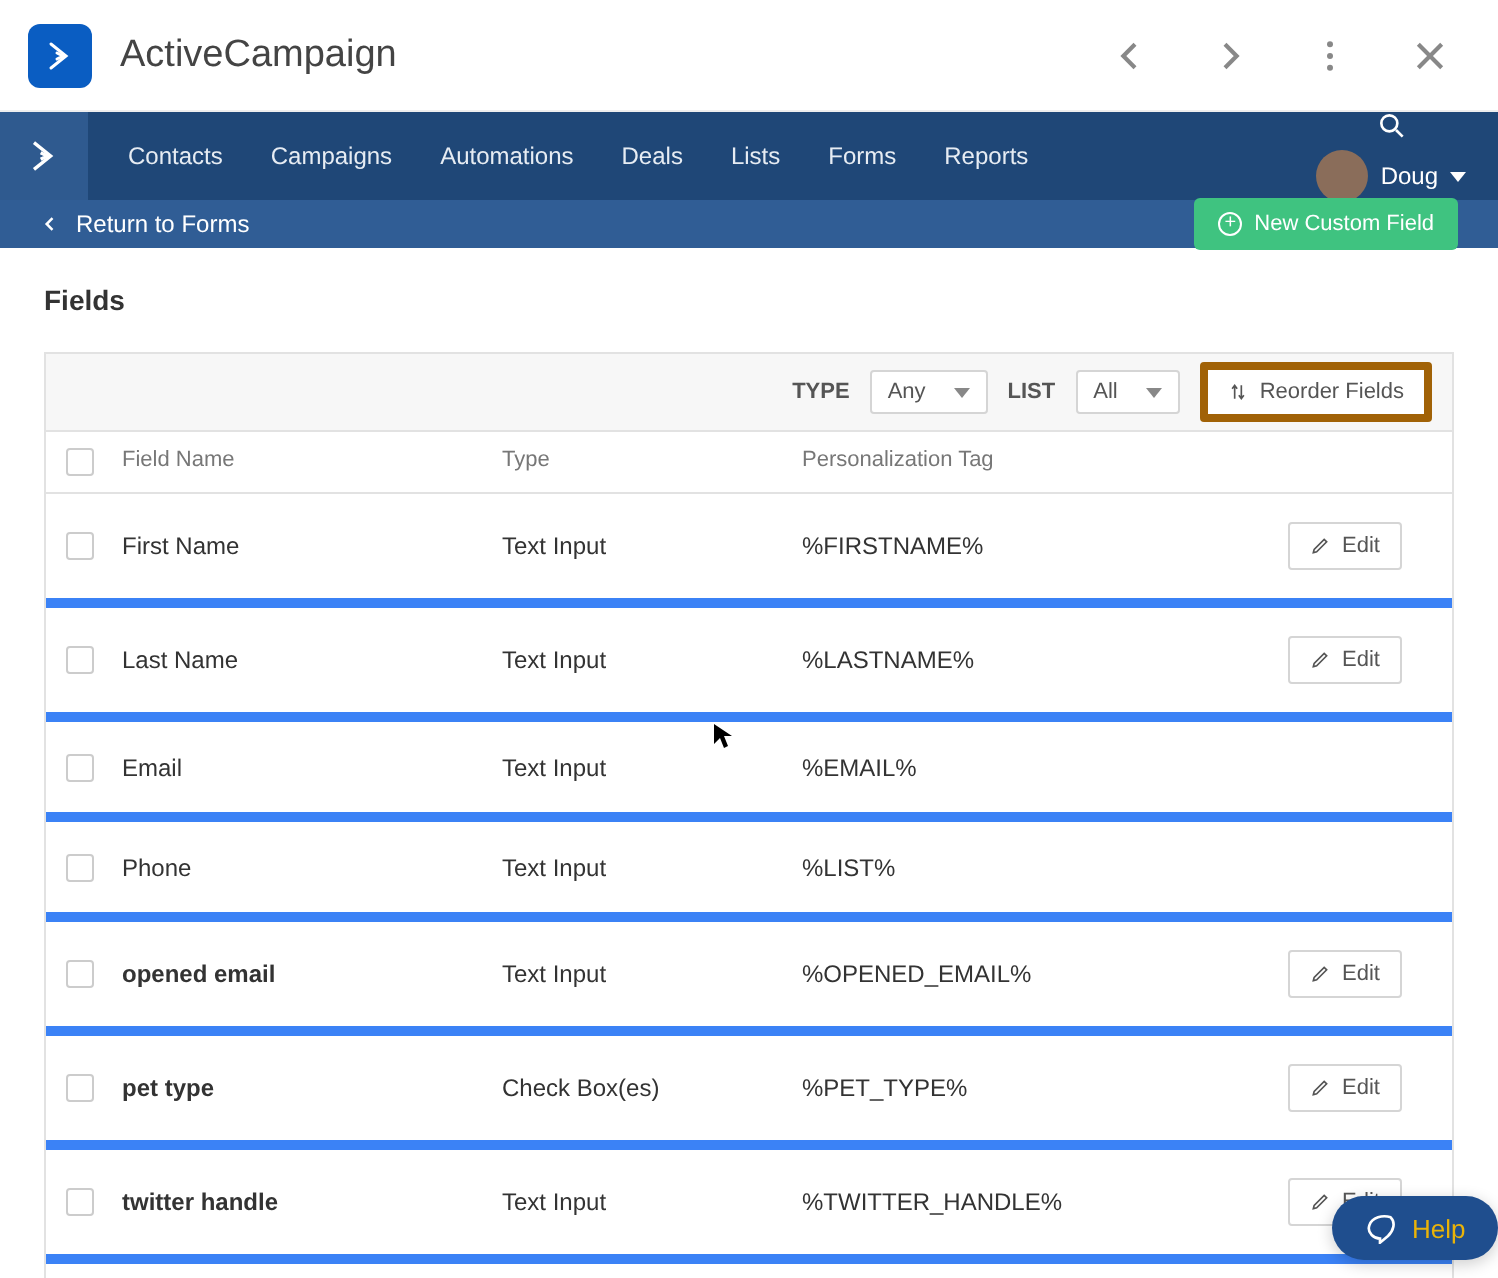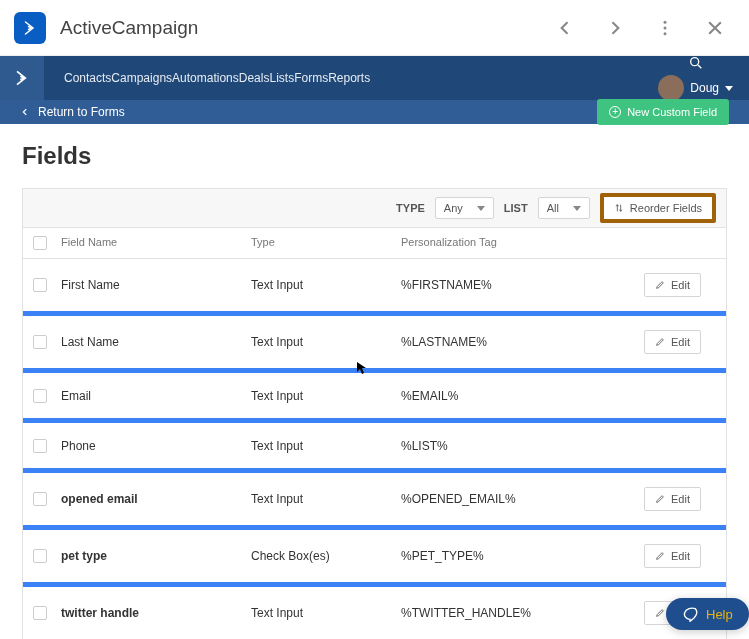--- a/index.html
+++ b/index.html
@@ -8,34 +8,34 @@
 .app-logo { width: 32px; height: 32px; background: #0a5dc2; border-radius: 6px; display: flex; align-items: center; justify-content: center; margin-right: 14px; }
 .app-logo svg { width: 18px; height: 18px; }
 .app-title { font-size: 19px; color: #444; font-weight: 400; flex: 1; }
 .topbar-actions { display: flex; align-items: center; gap: 30px; margin-right: 10px; }
 .topbar-icon { color: #888; cursor: pointer; display: flex; }
 .topbar-icon svg { width: 20px; height: 20px; }
 
 .navbar { height: 44px; background: #1f4777; display: flex; align-items: center; color: #fff; }
 .nav-logo { width: 44px; height: 44px; background: #2f5a8f; display: flex; align-items: center; justify-content: center; }
 .nav-logo svg { width: 20px; height: 20px; }
-.nav-items { display: flex; margin-left: 20px; font-size: 12px; }
+.nav-items { display: flex; gap: 24px; margin-left: 20px; font-size: 12px; }
 .nav-item { cursor: pointer; color: #e6ecf3; }
 .nav-right { margin-left: auto; display: flex; align-items: center; gap: 4px; padding-right: 16px; flex-direction: column; }
 .nav-search { color: #fff; display: flex; }
 .nav-avatar { width: 26px; height: 26px; border-radius: 50%; background: #8a6d5a; display: inline-block; }
 .nav-user { display: flex; align-items: center; gap: 6px; font-size: 12px; cursor: pointer; }
 
 .subbar { height: 24px; background: #305d95; display: flex; align-items: center; padding: 0 20px; color: #fff; font-size: 12px; }
 .return { display: flex; align-items: center; gap: 8px; cursor: pointer; }
 .new-field-btn { margin-left: auto; background: #3fc380; border: none; color: #fff; padding: 7px 12px; border-radius: 3px; font-size: 11px; display: flex; align-items: center; gap: 6px; cursor: pointer; }
 .new-field-btn .plus { width: 12px; height: 12px; border: 1.5px solid #fff; border-radius: 50%; display: flex; align-items: center; justify-content: center; font-size: 10px; line-height: 1; }
 
 .page { padding: 18px 22px 30px; }
-.page-title { font-size: 24px; font-weight: 600; color: #333; margin-bottom: 18px; }
+.page-title { font-size: 14px; font-weight: 600; color: #333; margin-bottom: 18px; }
 
 .toolbar { border: 1px solid #e2e2e2; background: #f7f7f7; height: 40px; display: flex; align-items: center; justify-content: flex-end; padding: 0 10px; gap: 10px; font-size: 11px; color: #555; }
 .tb-label { font-weight: 600; }
 .tb-select { display: flex; align-items: center; gap: 14px; border: 1px solid #d5d5d5; background: #fff; padding: 4px 8px; border-radius: 2px; cursor: pointer; min-width: 46px; justify-content: space-between; }
 .tb-button { display: flex; align-items: center; gap: 6px; border: 4px solid #a16207; background: #fff; padding: 5px 10px; border-radius: 2px; cursor: pointer; font-size: 11px; }
 
 .table { border: 1px solid #e2e2e2; border-top: none; }
 .thead { display: flex; padding: 8px 10px; border-bottom: 1px solid #e2e2e2; font-size: 11px; color: #777; }
 .col-check { width: 28px; display: flex; align-items: center; }
 .col-name { width: 190px; }

